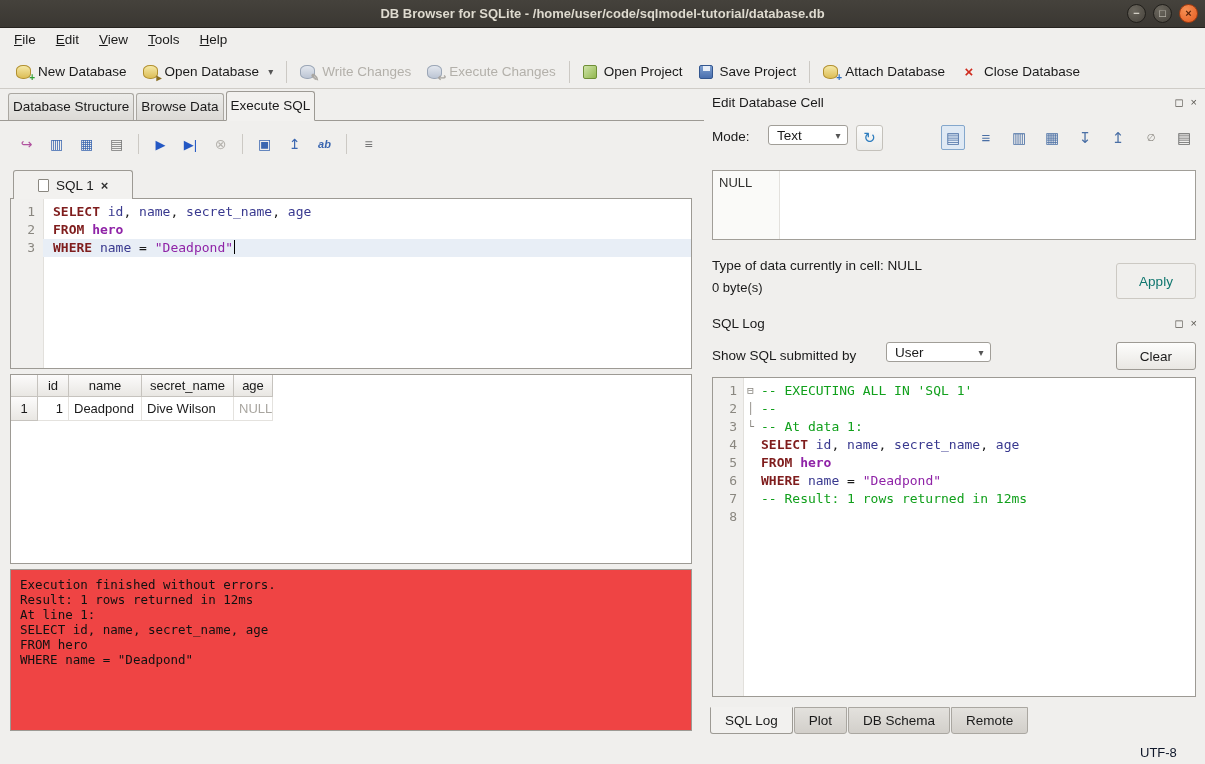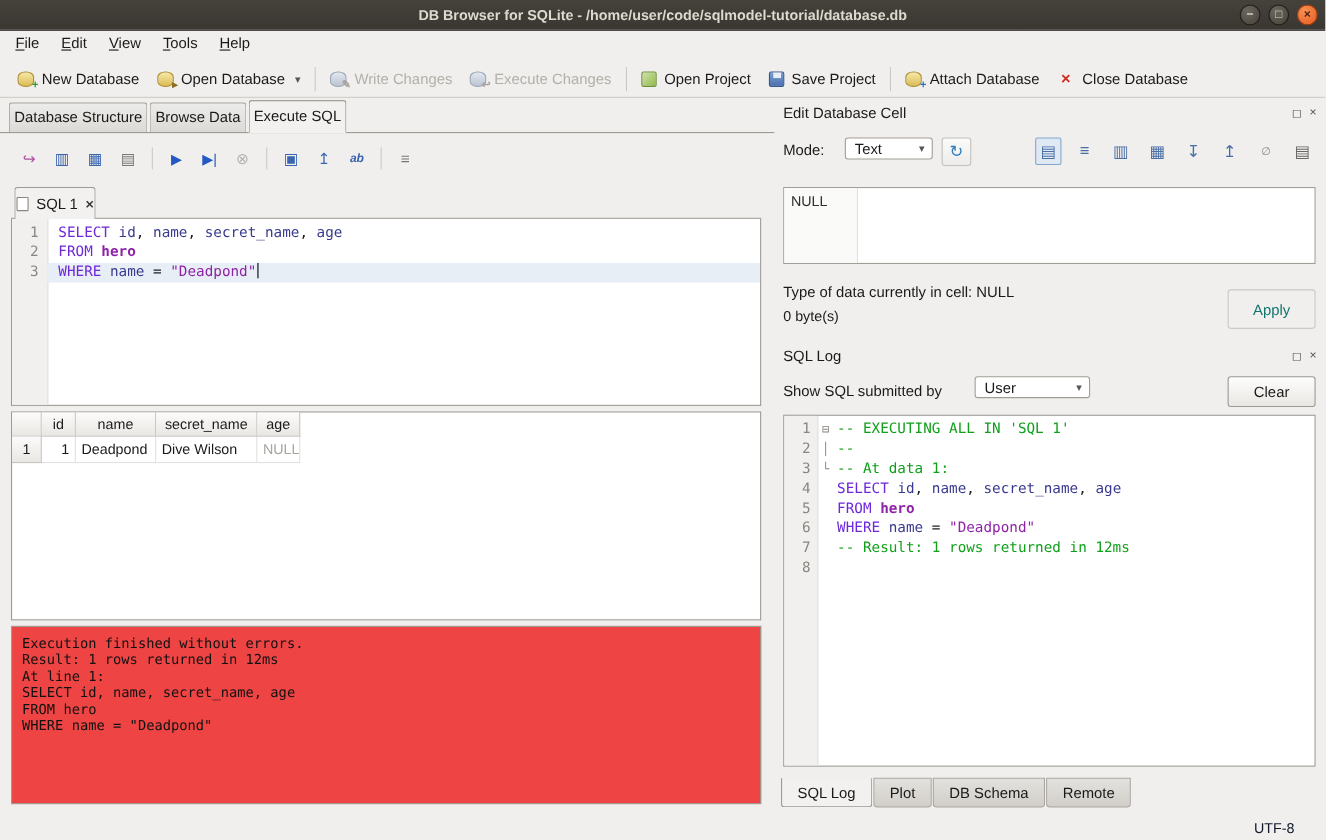--- a/index.html
+++ b/index.html
@@ -39,41 +39,41 @@
 
   
   .sqltoolbar{position:absolute;top:130px;left:14px;height:28px;display:flex;align-items:center;gap:5px}
   .sicon{width:25px;height:25px;display:flex;align-items:center;justify-content:center;font-size:14px;border-radius:3px}
   .ssep{width:1px;height:20px;background:#ccc9c4;margin:0 4px}
   .c-pink{color:#b0519e}.c-blue{color:#3a66b0}.c-run{color:#2458c4;font-size:13px}.c-gray{color:#777}.c-dis{color:#b5b2ad}
   .c-ab{font-size:11px;font-weight:bold;color:#3a66b0;font-style:italic}
 
   
   .subtabs{position:absolute;top:169px;left:10px;width:682px;height:30px;border-bottom:1px solid #9d9a94;display:flex;align-items:flex-end;padding-left:3px}
-  .stab{height:29px;display:flex;align-items:center;gap:7px;padding:0 1px;border:1px solid #9d9a94;border-bottom:none;background:#f2f1ef;border-radius:3px 3px 0 0;margin-bottom:-1px;z-index:2}
+  .stab{height:29px;display:flex;align-items:center;gap:7px;padding:0 24px;border:1px solid #9d9a94;border-bottom:none;background:#f2f1ef;border-radius:3px 3px 0 0;margin-bottom:-1px;z-index:2}
   .pageicon{width:11px;height:13px;background:#fff;border:1px solid #8a8780;border-radius:1px}
   .tclose{font-size:13px;font-weight:bold;color:#333}
 
   
   .codebox{position:absolute;background:#fff;border:1px solid #9d9a94;font-family:"DejaVu Sans Mono",monospace;font-size:13px;overflow:hidden;padding-top:4px}
   .codebox::before{content:"";position:absolute;left:0;top:0;bottom:0;background:#f1f0ee;border-right:1px solid #e2e0dc}
   .editor{top:199px;left:10px;width:682px;height:170px;border-top:none}
   .editor::before{width:32px}
   .editor .gut{width:32px;padding-right:8px}
   .logview{top:377px;left:712px;width:484px;height:320px}
   .logview::before{width:30px}
   .logview .gut{width:30px;padding-right:6px}
   .crow{position:relative;z-index:1;display:flex;height:18px;line-height:18px;white-space:pre}
   .gut{flex:none;text-align:right;color:#8a8780}
   .fold{flex:none;width:15px;text-align:center;color:#8a8780;font-size:11px}
   .cline{flex:1;padding-left:10px;white-space:pre}
   .logview .cline{padding-left:3px}
   .crow.cur .cline{background:#e8eef6}
   .caret{display:inline-block;width:1px;height:14px;background:#000;vertical-align:-2px;margin-left:1px}
-  .tk-kw{color:#6d28d9;font-weight:normal}
+  .tk-kw{color:#7f1d1d;font-weight:bold}
   .tk-id{color:#39398f}
   .tk-tbl{color:#8f23a7;font-weight:bold}
   .tk-str{color:#8f23a7}
   .tk-cmt{color:#11a01c}
   .tk-pl{color:#1a1a1a}
 
   
   .results{position:absolute;top:374px;left:10px;width:682px;height:190px;background:#fff;border:1px solid #9d9a94;font-size:13px}
   .rt-head{display:flex;height:22px}
   .rt-cell{border-right:1px solid #c6c3be;border-bottom:1px solid #c6c3be;background:linear-gradient(#fcfbfb,#e9e7e3);display:flex;align-items:center;justify-content:center;font-size:13px}

